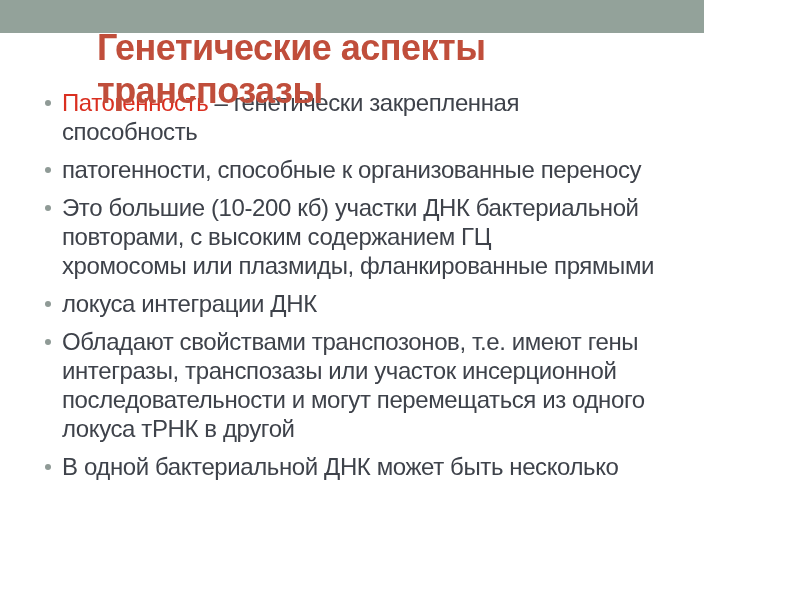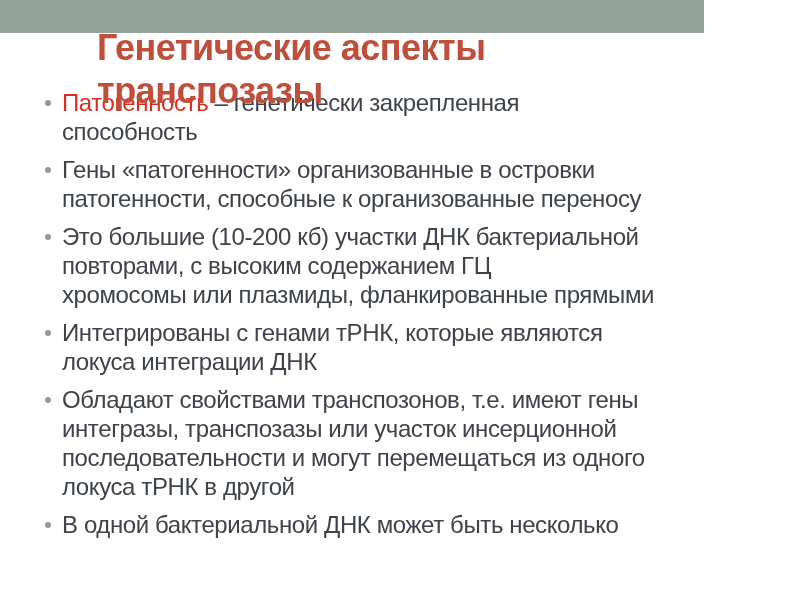--- a/index.html
+++ b/index.html
@@ -87,34 +87,32 @@
   <ul class="bullets">
 
     <li class="bullet">
       <span class="dot"></span>
       <div class="line"><span class="hl">Патогенность</span><span> – генетически закрепленная</span></div>
       <div class="line">способность</div>
     </li>
 
     <li class="bullet">
       <span class="dot"></span>
-      <div class="line">Гены «патогенности» организованные в островки</div>
       <div class="line">патогенности, способные к организованные переносу</div>
     </li>
 
     <li class="bullet">
       <span class="dot"></span>
       <div class="line">Это большие (10-200 кб) участки ДНК бактериальной</div>
       <div class="line">повторами, с высоким содержанием ГЦ</div>
       <div class="line">хромосомы или плазмиды, фланкированные прямыми</div>
     </li>
 
     <li class="bullet">
       <span class="dot"></span>
-      <div class="line">Интегрированы с генами тРНК, которые являются</div>
       <div class="line">локуса интеграции ДНК</div>
     </li>
 
     <li class="bullet">
       <span class="dot"></span>
       <div class="line">Обладают свойствами транспозонов, т.е. имеют гены</div>
       <div class="line">интегразы, транспозазы или участок инсерционной</div>
       <div class="line">последовательности и могут перемещаться из одного</div>
       <div class="line">локуса тРНК в другой</div>
     </li>

